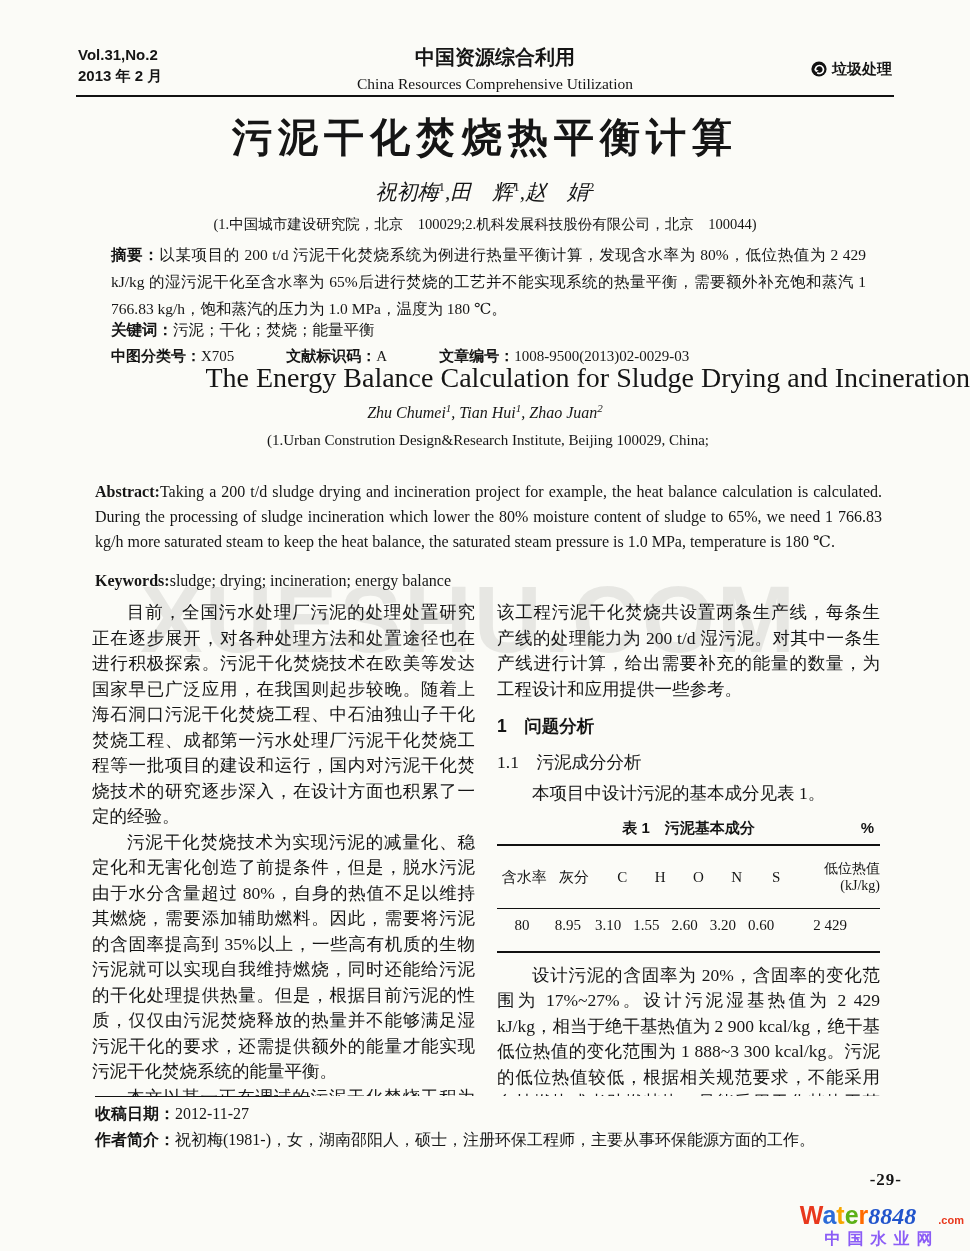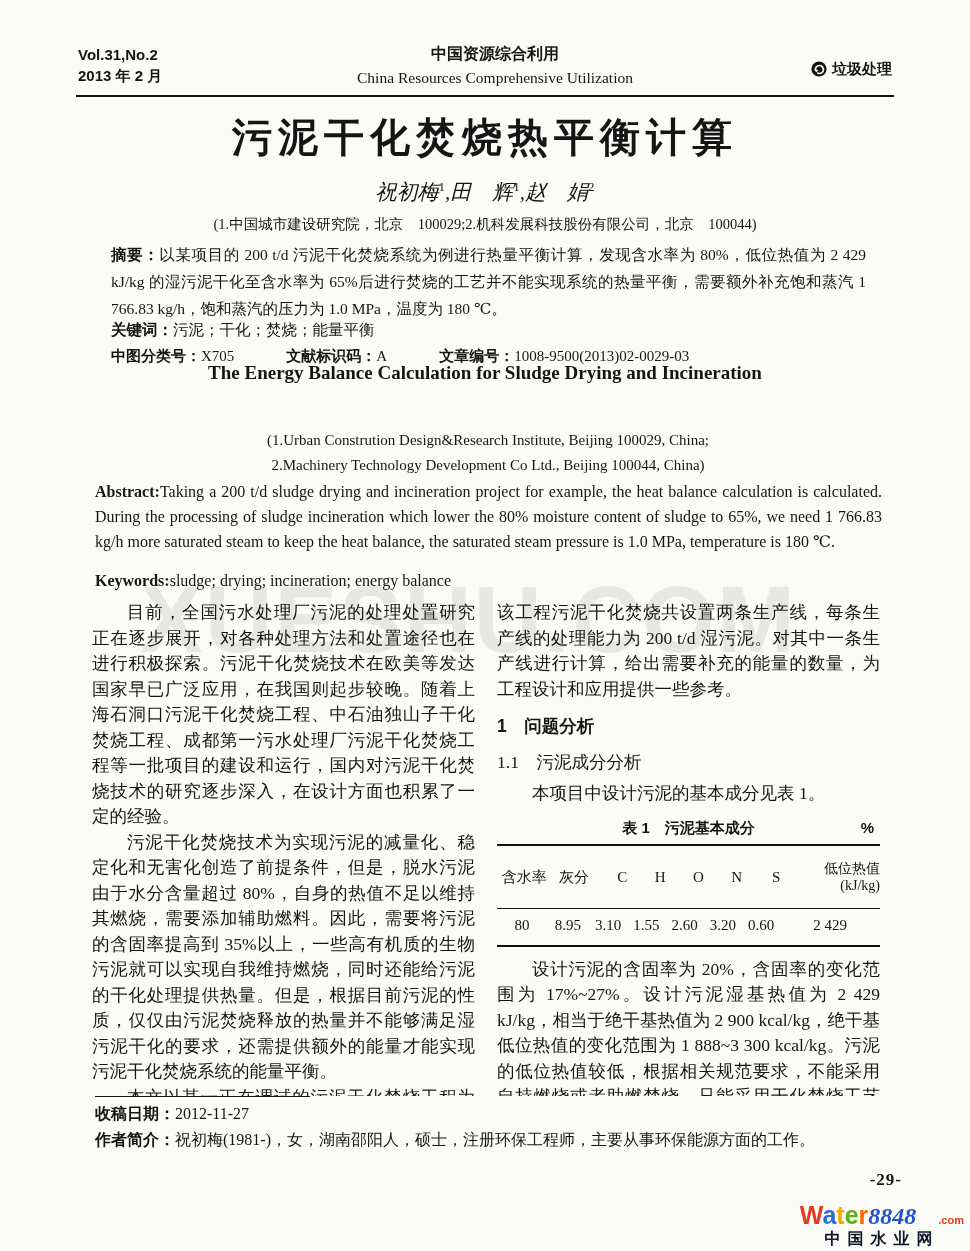--- a/index.html
+++ b/index.html
@@ -15,39 +15,39 @@
     font-family:"Liberation Sans","DejaVu Sans",sans-serif;
     font-weight:bold; font-size:94px; letter-spacing:2px;
     color:#000; opacity:0.075; white-space:nowrap; user-select:none;
   }
   .content { position:absolute; inset:0; z-index:1; }
 
   
   .hdr { top:44px; left:78px; right:78px; display:flex; align-items:flex-start; }
   .hdr-left { width:170px; font-family:"Liberation Sans","DejaVu Sans",sans-serif; font-weight:bold; font-size:15px; line-height:21px; }
   .hdr-center { flex:1; text-align:center; }
-  .hdr-center .jcn { font-family:"Liberation Sans","DejaVu Sans",sans-serif; font-weight:bold; font-size:16px; }
+  .hdr-center .jcn { font-family:"Liberation Sans","DejaVu Sans",sans-serif; font-weight:bold; font-size:20px; }
   .hdr-center .jen { font-size:15.5px; margin-top:4px; }
   .hdr-right { width:150px; text-align:right; font-family:"Liberation Sans","DejaVu Sans",sans-serif; font-weight:bold; font-size:15px; padding-top:16px; }
   .hdr-right svg { vertical-align:-3px; margin-right:5px; }
   .hdr-rule { top:95px; left:76px; right:76px; border-top:2.5px solid #111; }
 
   
   .title-cn { top:110px; left:0; right:0; text-align:center; font-size:40px; font-weight:bold; letter-spacing:6px; }
   .authors-cn { top:178px; left:0; right:0; text-align:center; font-size:21px; font-style:italic; }
   .authors-cn sup { font-size:13px; font-style:normal; }
   .affil-cn { top:215px; left:0; right:0; text-align:center; font-size:14.5px; }
 
   .abstract-cn { top:241px; left:111px; right:104px; font-size:15.5px; line-height:27px; text-align:justify; }
   .abstract-cn .lbl, .kw-cn .lbl { font-family:"Liberation Sans","DejaVu Sans",sans-serif; font-weight:bold; }
   .kw-cn { top:320px; left:111px; font-size:15.5px; }
   .meta-line { top:347px; left:111px; right:104px; display:flex; gap:52px; font-size:15px; }
   .meta-line b { font-family:"Liberation Sans","DejaVu Sans",sans-serif; }
 
-  .title-en { top:362px; left:0; right:0; text-align:center; font-size:19px; font-weight:bold; }
+  .title-en { top:362px; left:0; right:0; text-align:right; font-size:28px; font-weight:normal; }
   .authors-en { top:402px; left:0; right:0; text-align:center; font-size:16px; font-style:italic; }
   .authors-en sup { font-size:11px; }
   .affil-en { top:428px; left:0; right:0; text-align:center; font-size:15px; line-height:25px;padding-left:6px; }
 
   .abstract-en { top:479px; left:95px; right:88px; font-size:16px; line-height:25px; text-align:justify; }
   .abstract-en b, .kw-en b { font-family:"Liberation Serif",serif; }
   .kw-en { top:572px; left:95px; font-size:16px; }
 
   
   .columns { top:600px; left:92px; width:788px; height:496px; display:flex; gap:22px; overflow:hidden; }
@@ -57,21 +57,21 @@
   .col h2 { font-family:"Liberation Sans","DejaVu Sans",sans-serif; font-size:17.5px; margin:12px 0 10px; font-weight:bold; }
   .col h3 { font-size:17.5px; margin:8px 0 6px; font-weight:normal; }
 
   
   .tblwrap { margin:8px 0 10px; }
   .tbl-caption { position:relative; text-align:center; font-family:"Liberation Sans","DejaVu Sans",sans-serif; font-weight:bold; font-size:15px; margin-bottom:4px; }
   .tbl-caption .unit { position:absolute; right:6px; top:0; font-weight:bold; }
   table.t1 { width:100%; border-collapse:collapse; font-size:15px; border-top:2px solid #111; border-bottom:2px solid #111; }
   table.t1 th { font-weight:normal; border-bottom:1.5px solid #111; padding:14px 0; text-align:right; line-height:17px; }
   table.t1 th.last { white-space:pre-line; font-size:14px; }
-  table.t1 td { text-align:center; padding:4px 0 6px; }
+  table.t1 td { text-align:center; padding:4px 0 12px; }
 
   
   .footnote { top:1096px; left:95px; width:780px; font-size:16px; line-height:26px; }
   .footnote .rule { width:215px; border-top:1.5px solid #111; margin-bottom:4px; }
   .footnote b { font-family:"Liberation Sans","DejaVu Sans",sans-serif; }
 
   .pageno { top:1170px; left:0; right:0; text-align:right; padding-right:68px; font-size:17px; font-weight:bold; letter-spacing:1px; }
 
   
   .logo { right:6px; bottom:4px; text-align:center; font-family:"Liberation Sans","DejaVu Sans",sans-serif; line-height:1; }
@@ -125,24 +125,26 @@
     </div>
 
     <div class="abs meta-line">
       <span><b>中图分类号：</b><span>X705</span></span>
       <span><b>文献标识码：</b><span>A</span></span>
       <span><b>文章编号：</b><span>1008-9500(2013)02-0029-03</span></span>
     </div>
 
     <div class="abs title-en">The Energy Balance Calculation for Sludge Drying and Incineration</div>
 
+    <div class="abs authors-en">
+      <span>Zhu Chumei</span><sup>1</sup><span>, Tian Hui</span><sup>1</sup><span>, Zhao Juan</span><sup>2</sup>
+    </div>
 
     <div class="abs affil-en">
       <div>(1.Urban Constrution Design&amp;Research Institute, Beijing 100029, China;</div>
-      <div>2.Machinery Technology Development Co Ltd., Beijing 100044, China)</div>
     </div>
 
     <div class="abs abstract-en">
       <b>Abstract:</b><span>Taking a 200 t/d sludge drying and incineration project for example, the heat balance calculation is calculated. During the processing of sludge incineration which lower the 80% moisture content of sludge to 65%, we need 1 766.83 kg/h more saturated steam to keep the heat balance, the saturated steam pressure is 1.0 MPa, temperature is 180 ℃.</span>
     </div>
 
     <div class="abs kw-en">
       <b>Keywords:</b><span>sludge; drying; incineration; energy balance</span>
     </div>
 
@@ -200,17 +202,17 @@
       <div><b>收稿日期：</b><span>2012-11-27</span></div>
       <div><b>作者简介：</b><span>祝初梅(1981-)，女，湖南邵阳人，硕士，注册环保工程师，主要从事环保能源方面的工作。</span></div>
     </div>
 
     <div class="abs pageno">-29-</div>
 
     <div class="abs logo">
       <div>
         <span class="word" style="color: rgb(232, 56, 29);">W</span><span class="word" style="color: rgb(43, 107, 216);">a</span><span class="word" style="color: rgb(247, 166, 0);">t</span><span class="word" style="color: rgb(92, 177, 23);">e</span><span class="word" style="color: rgb(255, 106, 0);">r</span><span class="num" style="color: rgb(34, 85, 204);">8848</span><span class="dcom" style="color: rgb(232, 56, 29);">.com</span>
       </div>
-      <div class="tag" style="color: #0f172a;">中国水业网</div>
+      <div class="tag" style="color: #8b5cf6;">中国水业网</div>
     </div>
 
   </div>
 </div>
 
 </body></html>

